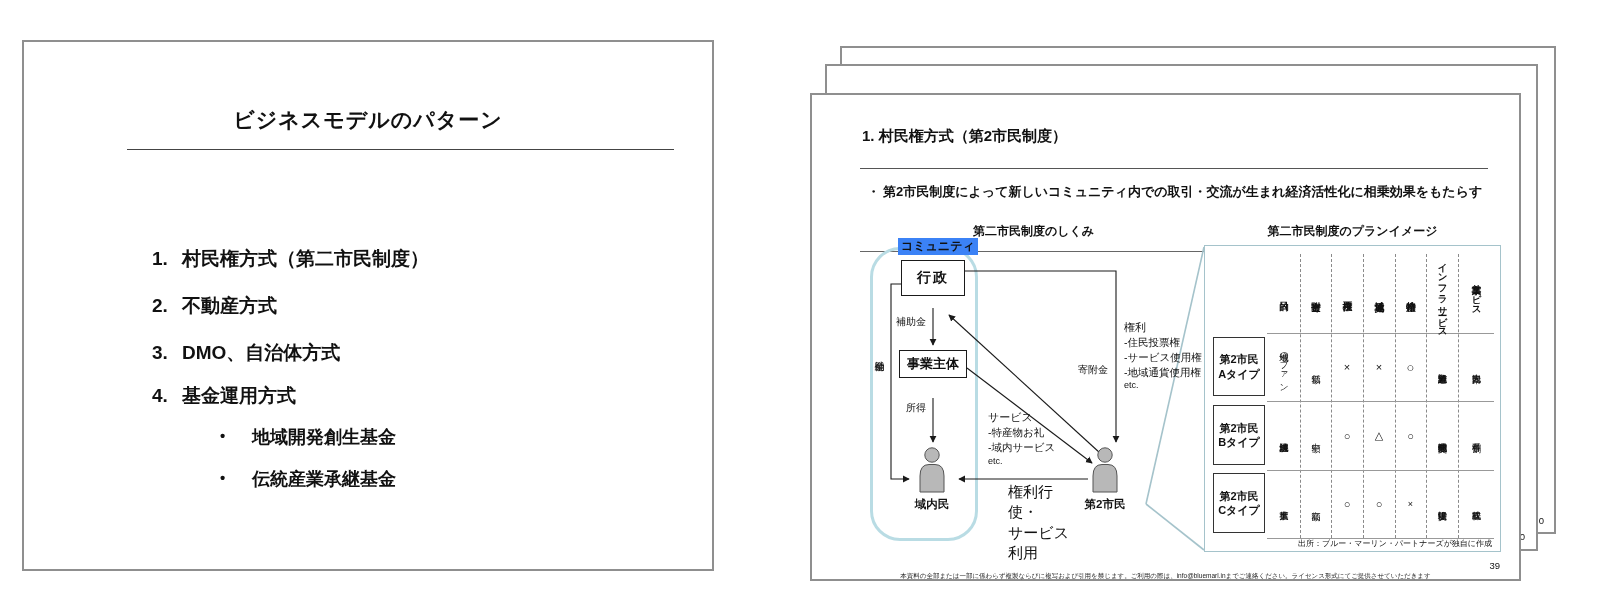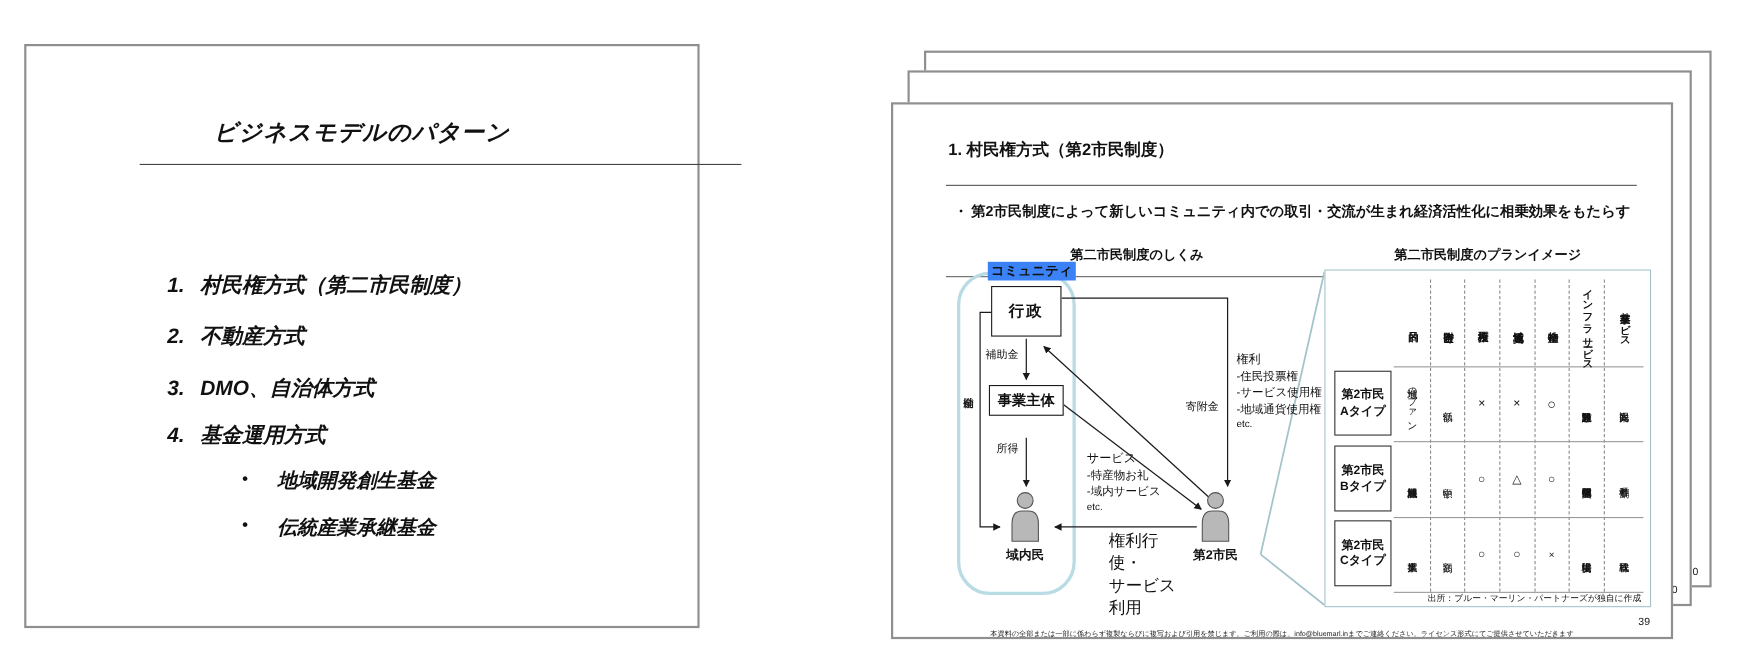--- a/index.html
+++ b/index.html
@@ -1,21 +1,21 @@
 <!DOCTYPE html>
 <html><head>
 <meta charset="utf-8">
 <style>
   * { margin:0; padding:0; box-sizing:border-box; }
   html,body { width:1600px; height:596px; background:#ffffff; overflow:hidden; }
   body { font-family:"Liberation Sans","DejaVu Sans",sans-serif; color:#111; position:relative; }
   .abs { position:absolute; }
 
   
-  .slide-left { left:22px; top:40px; width:614px; height:531px; border:2px solid #8f8f8f; background:#fff;font-style:italic; }
+  .slide-left { left:22px; top:40px; width:692px; height:531px; border:2px solid #8f8f8f; background:#fff; }
   .ls-title { left:0; top:64px; width:100%; text-align:center; font-size:21px; font-weight:bold; letter-spacing:1px; }
   .ls-underline { left:103px; top:107px; width:547px; border-top:1.2px solid #444; }
   .l-item { left:128px; font-size:19px; font-weight:bold; white-space:nowrap; }
   .l-num { display:inline-block; width:30px; font-weight:bold; }
   .l-sub { left:196px; font-size:18px; font-weight:bold; white-space:nowrap; display:flex; }
   .l-dot { display:inline-block; width:32px; font-size:15px; padding-top:2px; }
 
   
   .page { background:#fff; border:2px solid #8f8f8f; }
   .page-back { left:840px; top:46px; width:716px; height:488px; z-index:1; }
@@ -28,21 +28,21 @@
   .rs-hr { left:48px; top:73px; width:628px; border-top:1px solid #555; }
   .rs-bullet { left:55px; top:88px; font-size:13px; font-weight:bold; white-space:nowrap; display:flex; }
   .rs-bullet .mk { width:16px; }
   .sec-title { top:128px; text-align:center; font-size:12px; font-weight:bold; }
   .sec-line { top:156px; border-top:1.2px solid #666; }
 
   
   .community { left:58px; top:152px; width:108px; height:294px; border:3px solid #b9dce4; border-radius:30px; }
   .community-label { left:86px; top:143px; font-size:12px; font-weight:bold; background:#3b82f6; padding:0 3px; z-index:5; }
   .dbox { border:1.5px solid #1a1a1a; background:#fff; display:flex; align-items:center; justify-content:center; font-weight:bold; z-index:4; }
-  .box-gov { left:89px; top:165px; width:64px; height:46px; font-size:14px; letter-spacing:2px; }
+  .box-gov { left:89px; top:165px; width:64px; height:36px; font-size:14px; letter-spacing:2px; }
   .box-biz { left:87px; top:255px; width:68px; height:28px; font-size:13px; }
   .dlabel { font-size:10px; white-space:nowrap; z-index:4; }
   .vtext { writing-mode:vertical-rl; text-orientation:mixed; }
   .small-list { font-size:10.5px; line-height:1.4; white-space:nowrap; z-index:4; }
   .small-list .hd { font-size:11px; }
   .small-list .etc { font-size:9px; }
   .person-label { font-size:11.5px; font-weight:bold; text-align:center; z-index:4; }
   .diagram-svg { left:0; top:0; width:711px; height:488px; z-index:2; pointer-events:none; }
 
   

